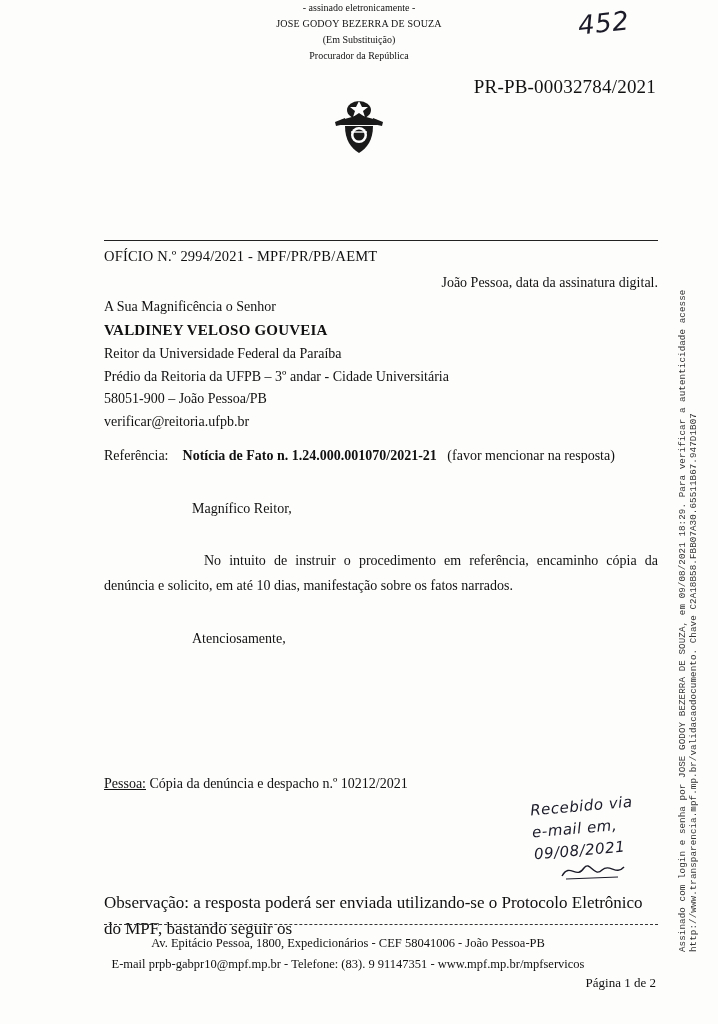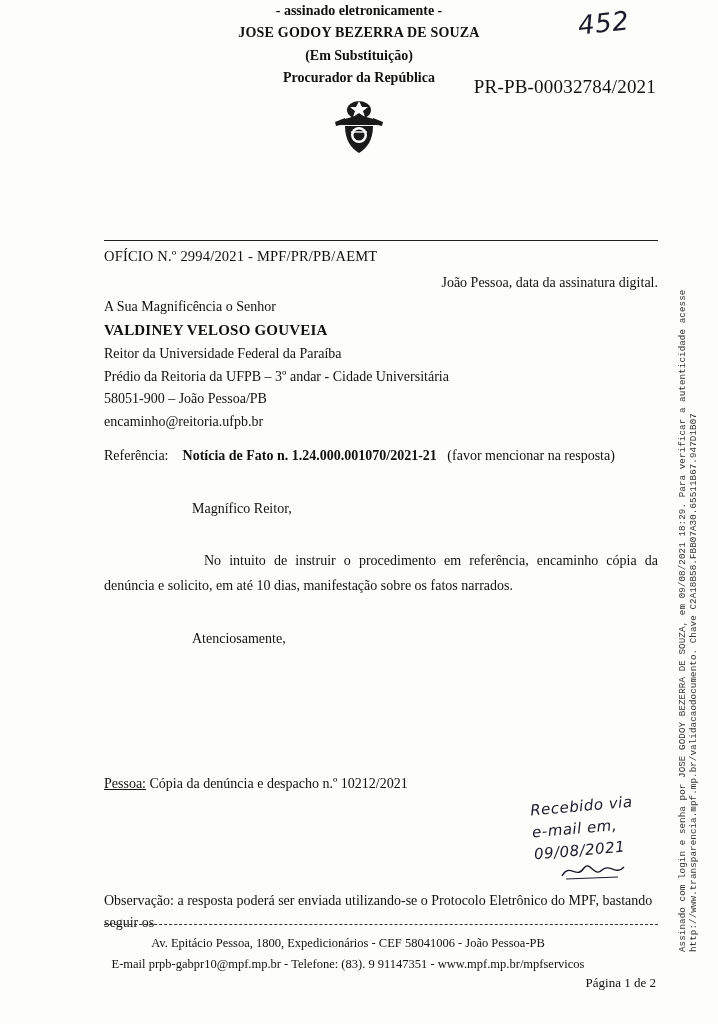--- a/index.html
+++ b/index.html
@@ -140,35 +140,34 @@
   #closing {
     top: 628px;
     text-indent: 88px;
   }
 
   #signature-block {
     top: 652px;
     left: 0;
     width: 718px;
     text-align: center;
-    font-size: 14px;
+    font-size: 10px;
     line-height: 1.6;
-    font-weight: bold;
   }
   #signature-block .signer-name { letter-spacing: 0.2px; }
 
   #attachment-line {
     top: 773px;
     font-size: 14px;
   }
   #attachment-line .anexo-label { text-decoration: underline; }
 
   #observation-line {
     top: 890px;
-    font-size: 14px;
+    font-size: 17px;
   }
 
   
   #hw-received-note {
     position: absolute;
     top: 796px;
     left: 532px;
     font-size: 15px;
     line-height: 1.45;
     transform: rotate(-5deg);
@@ -258,21 +257,21 @@
   <div id="oficio-number" class="body-text">OFÍCIO N.º 2994/2021 - MPF/PR/PB/AEMT</div>
 
   <div id="place-date" class="body-text">João Pessoa, data da assinatura digital.</div>
 
   <div id="addressee-block" class="body-text">
     <div>A Sua Magnificência o Senhor</div>
     <div class="name">VALDINEY VELOSO GOUVEIA</div>
     <div>Reitor da Universidade Federal da Paraíba</div>
     <div>Prédio da Reitoria da UFPB – 3º andar - Cidade Universitária</div>
     <div>58051-900 – João Pessoa/PB</div>
-    <div>encaminho@reitoria.ufpb.br</div>
+    <div>verificar@reitoria.ufpb.br</div>
   </div>
 
   <div id="reference-line" class="body-text">
     <span class="ref-label">Referência:</span>
     <span>&nbsp;&nbsp;</span>
     <span class="ref-strong">Notícia de Fato n. 1.24.000.001070/2021-21</span>
     <span>&nbsp;</span>
     <span>(favor mencionar na resposta)</span>
   </div>
 

